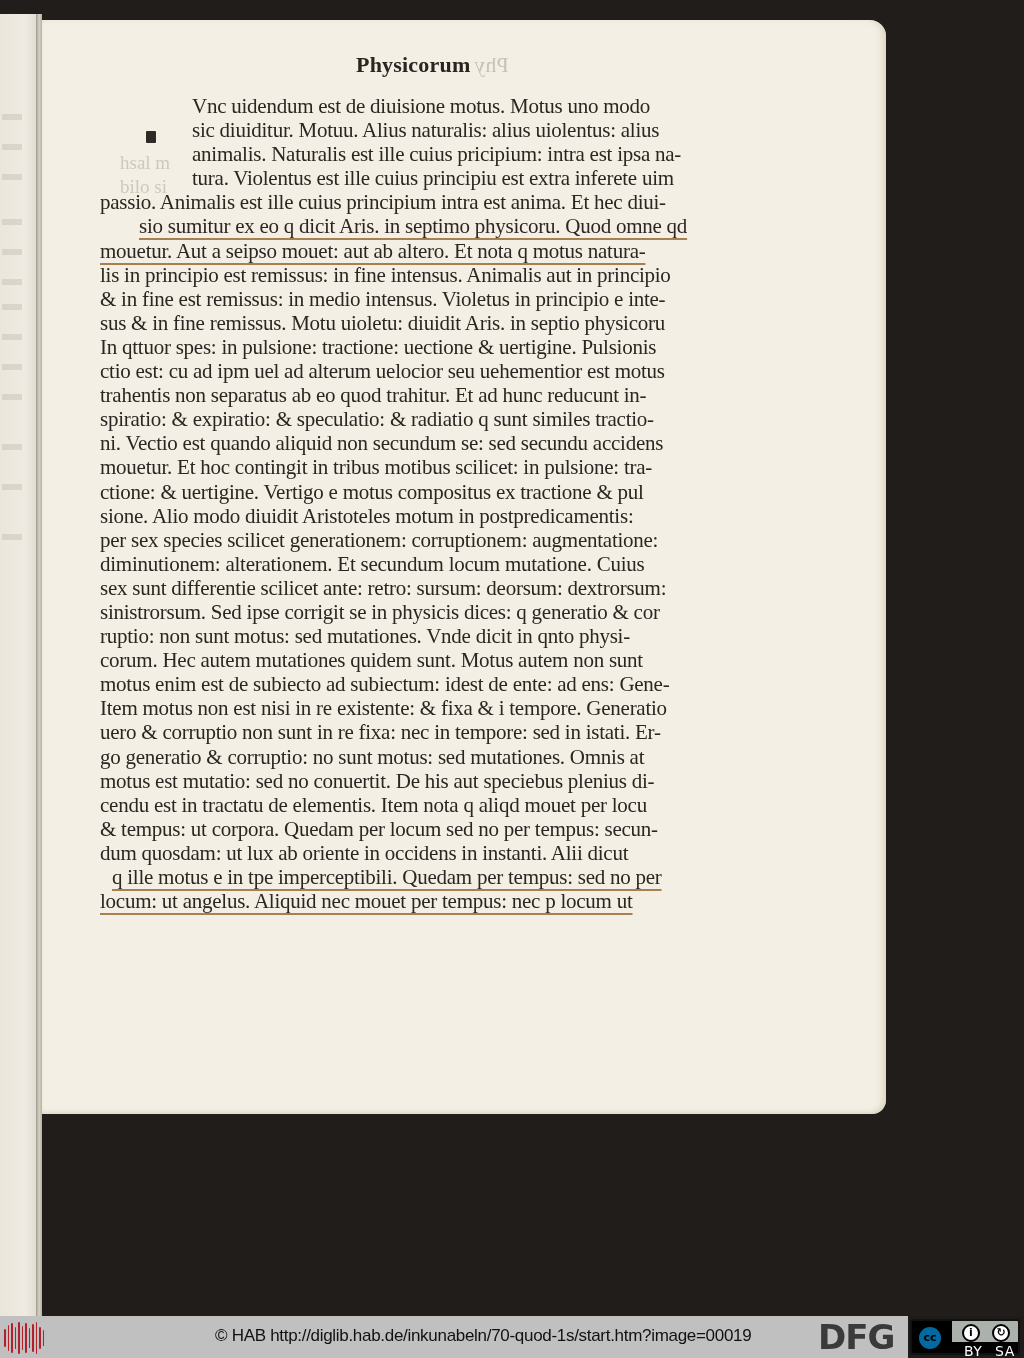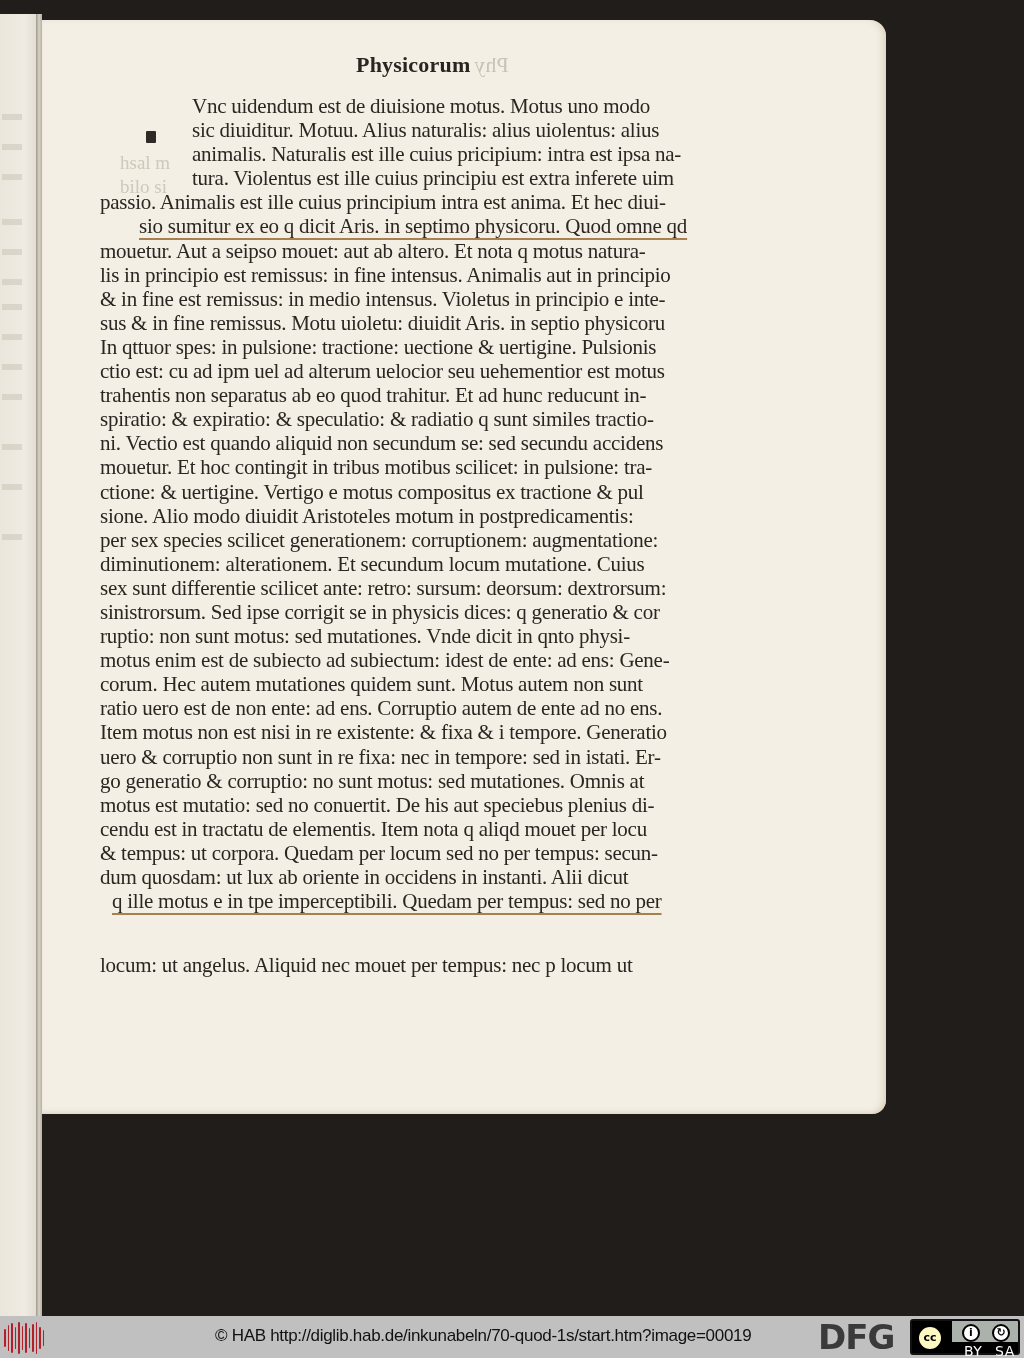--- a/index.html
+++ b/index.html
@@ -55,21 +55,21 @@
   .line.indent { padding-left: 92px; }
   .paragraph-mark {
     position: absolute; left: 146px; top: 131px; width: 10px; height: 12px;
     background: #2f2a25; border-radius: 1px;
   }
   .bleed-through {
     position: absolute; color: #cfc8bb; font-size: 19px; white-space: nowrap;
   }
   
   .footer {
-    position: absolute; left: 0; top: 1316px; width: 1024px; height: 42px;
+    position: absolute; left: 0; top: 1316px; width: 908px; height: 42px;
     background: #c0c0c0;
   }
   .hab-logo {
     position: absolute; left: 4px; top: 4px; width: 40px; height: 36px;
     display: flex; gap: 2px; align-items: center;
   }
   .hab-logo span {
     display: block; width: 2px; background: #b2202c; border-radius: 1px;
   }
   .copyright {
@@ -84,21 +84,21 @@
     font-weight: bold; font-size: 34px; line-height: 34px; color: #3a3a3a;
     letter-spacing: -1px;
   }
   .cc-badge {
     position: absolute; left: 910px; top: 3px; width: 110px; height: 36px;
     background: #aab2ab; border: 2px solid #111; border-radius: 3px;
     box-sizing: border-box;
   }
   .cc-badge .cc {
     position: absolute; left: 4px; top: 3px; width: 28px; height: 28px;
-    border-radius: 50%; background: #fef9c3; border: 3px solid #000; box-sizing: border-box;
+    border-radius: 50%; background: #0369a1; border: 3px solid #000; box-sizing: border-box;
     font-family: "DejaVu Sans", sans-serif; font-weight: bold; font-size: 11px;
     line-height: 22px; text-align: center; color: #000;
   }
   .cc-badge .cc-bg {
     position: absolute; left: 0; top: 0; width: 40px; height: 32px; background: #000;
   }
   .cc-badge .small-icon {
     position: absolute; top: 3px; width: 18px; height: 18px;
     border-radius: 50%; background: #fff; border: 2px solid #000; box-sizing: border-box;
     font-family: "DejaVu Sans", sans-serif; font-size: 11px; font-weight: bold;
@@ -144,49 +144,48 @@
 
   <div class="paragraph-mark"></div>
 
   <div class="text-block">
     <div class="line indent">Vnc uidendum est de diuisione motus. Motus uno modo</div>
     <div class="line indent">sic diuiditur. Motuu. Alius naturalis: alius uiolentus: alius</div>
     <div class="line indent">animalis. Naturalis est ille cuius pricipium: intra est ipsa na-</div>
     <div class="line indent">tura. Violentus est ille cuius principiu est extra inferete uim</div>
     <div class="line">passio. Animalis est ille cuius principium intra est anima. Et hec diui-</div>
     <div class="line" style="text-decoration: underline; text-decoration-color:#a87f4e; text-underline-offset:5px;margin-left:39px;">sio sumitur ex eo q dicit Aris. in septimo physicoru. Quod omne qd</div>
-    <div class="line" style="text-decoration-color:#a87f4e; text-underline-offset:5px;">mouetur. Aut a seipso mouet: aut ab altero. Et nota q motus natura-</div>
+    <div class="line" style="text-decoration: underline; text-decoration-color:#a87f4e; text-underline-offset:5px;">mouetur. Aut a seipso mouet: aut ab altero. Et nota q motus natura-</div>
     <div class="line">lis in principio est remissus: in fine intensus. Animalis aut in principio</div>
     <div class="line">&amp; in fine est remissus: in medio intensus. Violetus in principio e inte-</div>
     <div class="line">sus &amp; in fine remissus. Motu uioletu: diuidit Aris. in septio physicoru</div>
     <div class="line">In qttuor spes: in pulsione: tractione: uectione &amp; uertigine. Pulsionis</div>
     <div class="line">ctio est: cu ad ipm uel ad alterum uelocior seu uehementior est motus</div>
     <div class="line">trahentis non separatus ab eo quod trahitur. Et ad hunc reducunt in-</div>
     <div class="line">spiratio: &amp; expiratio: &amp; speculatio: &amp; radiatio q sunt similes tractio-</div>
     <div class="line">ni. Vectio est quando aliquid non secundum se: sed secundu accidens</div>
     <div class="line">mouetur. Et hoc contingit in tribus motibus scilicet: in pulsione: tra-</div>
     <div class="line">ctione: &amp; uertigine. Vertigo e motus compositus ex tractione &amp; pul</div>
     <div class="line">sione. Alio modo diuidit Aristoteles motum in postpredicamentis:</div>
     <div class="line">per sex species scilicet generationem: corruptionem: augmentatione:</div>
     <div class="line">diminutionem: alterationem. Et secundum locum mutatione. Cuius</div>
     <div class="line">sex sunt differentie scilicet ante: retro: sursum: deorsum: dextrorsum:</div>
     <div class="line">sinistrorsum. Sed ipse corrigit se in physicis dices: q generatio &amp; cor</div>
     <div class="line">ruptio: non sunt motus: sed mutationes.     Vnde dicit in qnto physi-</div>
+    <div class="line">corum. Hec autem mutationes quidem sunt. Motus autem non sunt</div>
     <div class="line">motus enim est de subiecto ad subiectum: idest de ente: ad ens: Gene-</div>
-    <div class="line">corum. Hec autem mutationes quidem sunt. Motus autem non sunt</div>
-    <div class="line">ratio uero est de non ente: ad ens. Corruptio autem de ente ad no ens.</div>
     <div class="line">Item motus non est nisi in re existente: &amp; fixa &amp; i tempore. Generatio</div>
     <div class="line">uero &amp; corruptio non sunt in re fixa: nec in tempore: sed in istati. Er-</div>
     <div class="line">go generatio &amp; corruptio: no sunt motus: sed mutationes. Omnis at</div>
     <div class="line">motus est mutatio: sed no conuertit. De his aut speciebus plenius di-</div>
     <div class="line">cendu est in tractatu de elementis. Item nota q aliqd mouet per locu</div>
     <div class="line">&amp; tempus: ut corpora. Quedam per locum sed no per tempus: secun-</div>
     <div class="line">dum quosdam: ut lux ab oriente in occidens in instanti.     Alii dicut</div>
     <div class="line" style="text-decoration: underline; text-decoration-color:#a87f4e; text-underline-offset:5px;margin-left:12px;">q ille motus e in tpe imperceptibili. Quedam per tempus: sed no per</div>
-    <div class="line" style="text-decoration-color:#a87f4e; text-underline-offset:5px;margin-top:40px;">locum: ut angelus.     Aliquid nec mouet per tempus: nec p locum ut</div>
+    <div class="line" style="text-decoration: underline; text-decoration-color:#a87f4e; text-underline-offset:5px;">locum: ut angelus.     Aliquid nec mouet per tempus: nec p locum ut</div>
   </div>
 </div>
 
 <div class="footer">
   <div class="hab-logo">
     <span style="height:18px"></span>
       <span style="height:26px"></span>
       <span style="height:30px"></span>
     <span style="height:22px"></span>
       <span style="height:32px"></span>

